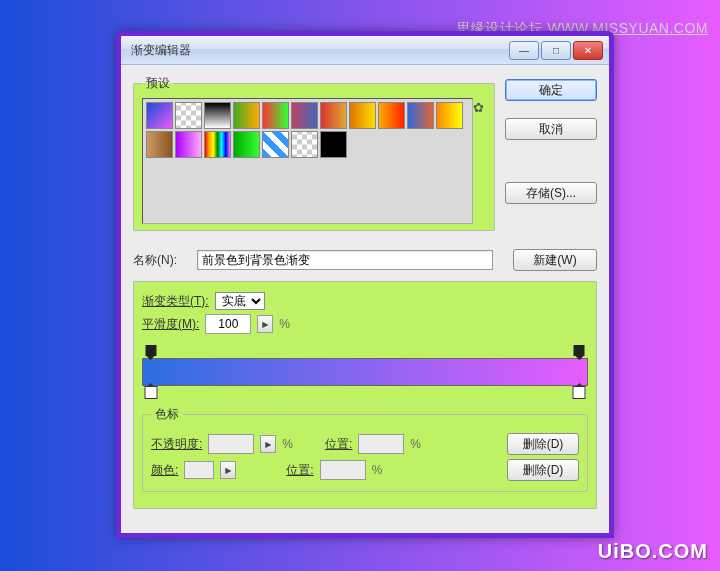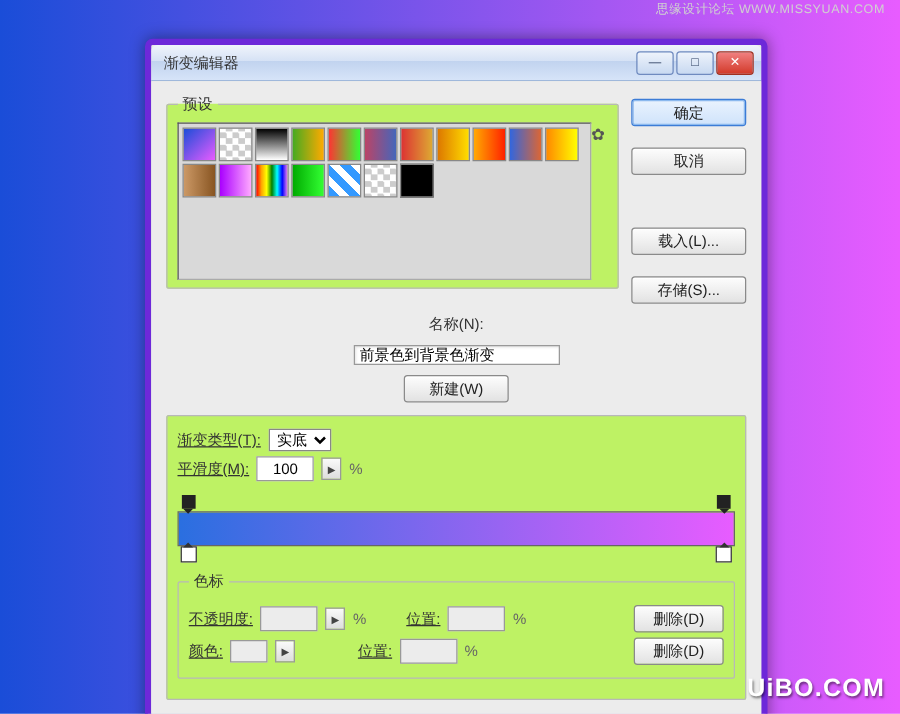--- a/index.html
+++ b/index.html
@@ -7,25 +7,26 @@
     width: 720px;
     height: 571px;
     background: linear-gradient(to right, #1a4dd8, #e85cff);
     font-family: "Microsoft YaHei", SimSun, Arial, sans-serif;
     font-size: 12px;
     position: relative;
     overflow: hidden;
   }
   .watermark-top {
     position: absolute;
-    top: 0;
+    top: 20px;
     right: 12px;
     color: #d0d0d0;
-    font-size: 10px;
+    font-size: 14px;
     letter-spacing: 0.5px;
+    text-decoration: underline;
   }
   .watermark-bottom {
     position: absolute;
     bottom: 8px;
     right: 12px;
     color: #fff;
     font-size: 20px;
     font-weight: bold;
     text-shadow: 1px 1px 2px rgba(0,0,0,.5);
     letter-spacing: 1px;
@@ -141,23 +142,22 @@
     box-shadow: 0 1px 0 #fff inset;
   }
   .btn.primary {
     border-color: #3c7cd6;
     background: linear-gradient(to bottom, #eaf3fe, #cfe3fb);
     box-shadow: 0 0 0 1px #8cb9ee inset;
   }
   .name-row {
     display: flex;
     align-items: center;
-    gap: 8px;
+    gap: 20px;
     margin: 8px 0 10px 0;
-    flex-direction: column;
   }
   .name-row label { color: #333; }
   .text-input {
     flex: 1;
     height: 18px;
     border: 1px solid #999;
     background: #fff;
     padding: 0 4px;
     font-size: 12px;
     box-shadow: inset 1px 1px 2px rgba(0,0,0,.1);
@@ -297,21 +297,20 @@
               <div class="swatch sw18"></div>
             </div>
           </div>
           <div class="gear">✿</div>
         </div>
       </fieldset>
       <div class="side-btns">
         <div class="btn primary">确定</div>
         <div class="btn">取消</div>
         <div style="height:8px;"></div>
-        <div class="btn">载入(L)...</div>
         <div class="btn">存储(S)...</div>
       </div>
     </div>
 
     <div class="name-row">
       <label>名称(N):</label>
       <input class="text-input" value="前景色到背景色渐变" style="">
       <div class="btn" style="width:82px;">新建(W)</div>
     </div>
 

